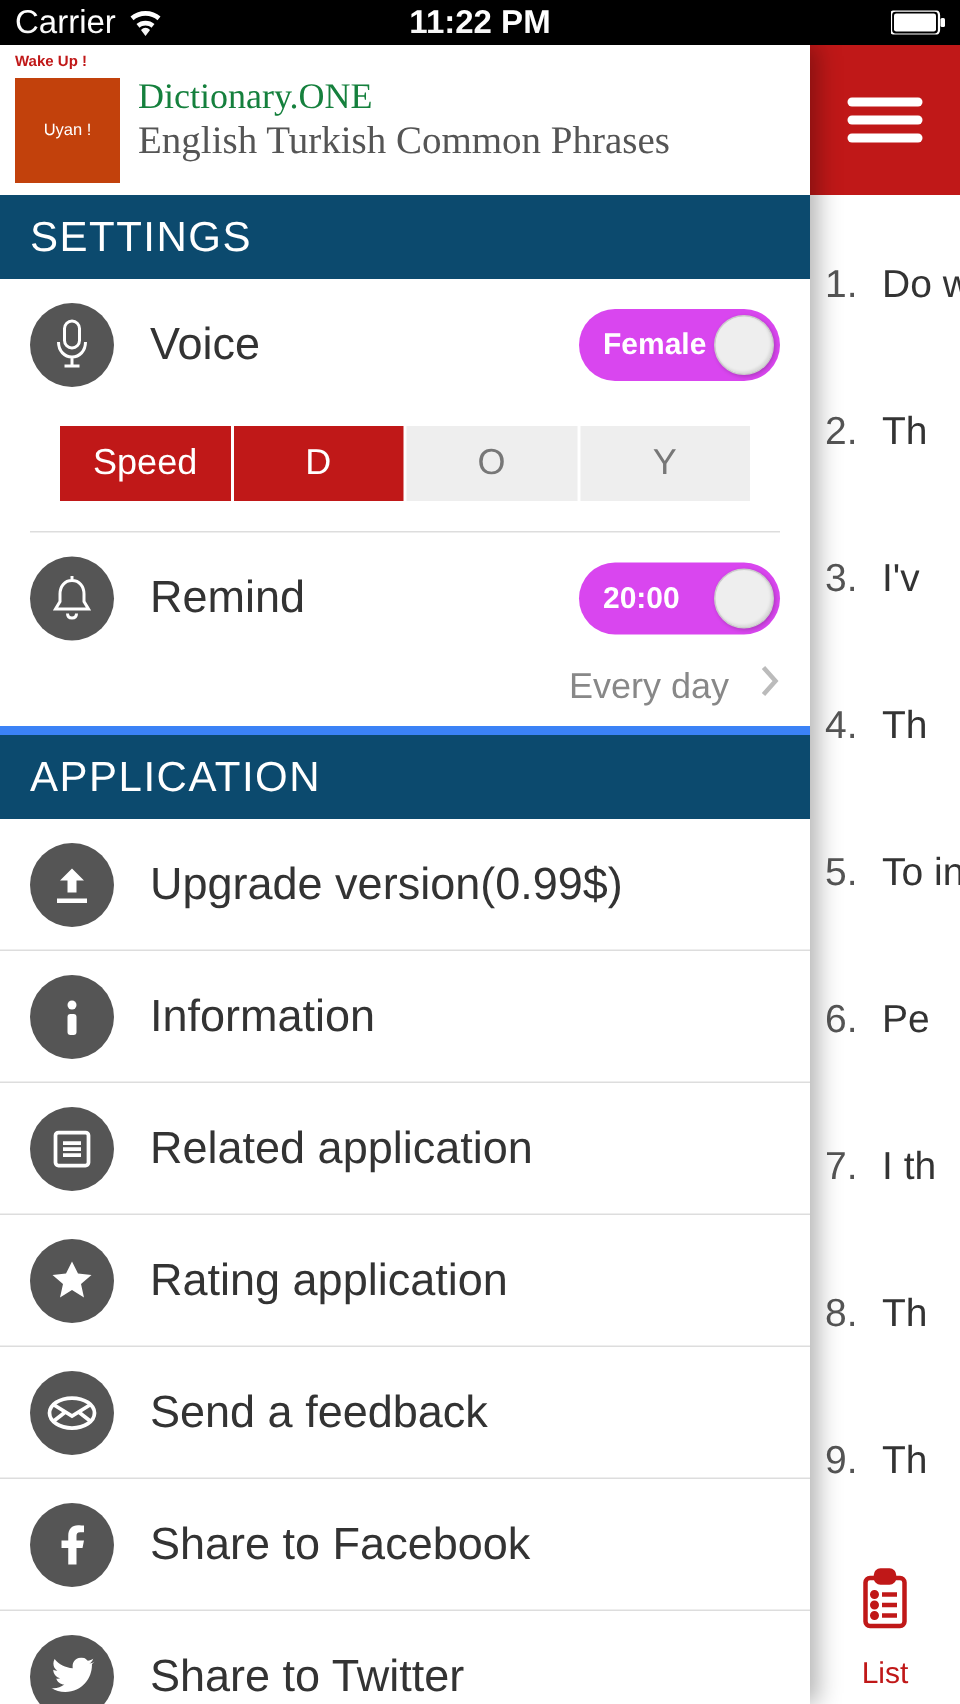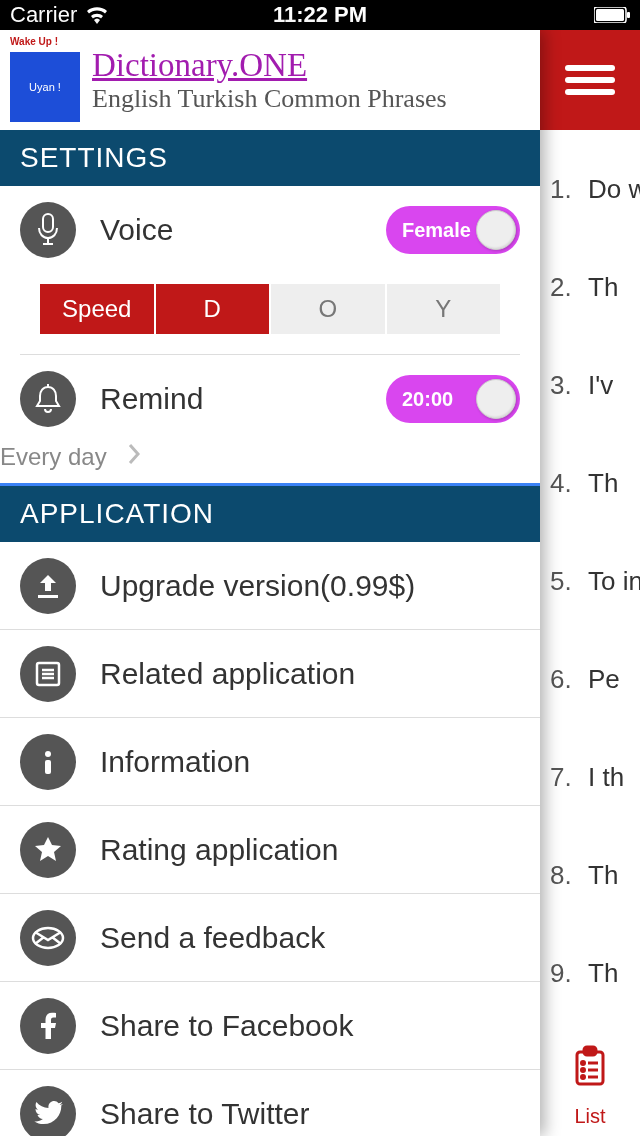--- a/index.html
+++ b/index.html
@@ -8,43 +8,43 @@
   .status-bar { height: 30px; background: #000; color: #fff; display: flex; align-items: center; justify-content: space-between; padding: 0 10px; font-size: 22px; font-weight: 500; }
   .status-left { display: flex; align-items: center; gap: 8px; }
   .status-center { position: absolute; left: 50%; transform: translateX(-50%); font-weight: 600; }
   .status-right svg { display: block; }
   
   .main-wrap { display: flex; height: calc(1136px - 30px); }
   .left-panel { width: 540px; height: 100%; background: #fff; box-shadow: 5px 0 15px rgba(0,0,0,0.3); position: relative; z-index: 2; overflow: hidden; }
   .right-panel { width: 100px; height: 100%; background: #fff; position: relative; }
   
   .header-bar { height: 100px; background: #fff; display: flex; align-items: center; padding: 0 10px; gap: 12px; }
-  .logo { width: 70px; height: 70px; background: #1d4ed8; position: relative; }
+  .logo { width: 70px; height: 70px; background: #c2410c; position: relative; }
   .logo-top { font-size: 10px; color: #c01818; text-align: left; position: absolute; top: -16px; left: 0; right: 0; font-weight: 600; }
   .logo-text { position: absolute; top: 50%; left: 50%; transform: translate(-50%, -50%); color: #fff; font-size: 11px; font-weight: 500; }
   .header-titles { flex: 1; }
-  .header-title { font-size: 33px; color: #a21caf; font-family: 'Comic Sans MS', cursive; text-decoration: underline; }
+  .header-title { font-size: 24px; color: #15803d; font-family: 'Comic Sans MS', cursive; }
   .header-sub { font-size: 26px; color: #555; font-family: 'Comic Sans MS', cursive; }
   
   .section-header { background: #0c4a6e; color: #fff; padding: 12px 20px; font-size: 28px; letter-spacing: 1px; }
   
   .row { display: flex; align-items: center; padding: 12px 20px; border-bottom: 1px solid #ddd; min-height: 88px; }
   .row-icon { width: 56px; height: 56px; border-radius: 50%; background: #555; display: flex; align-items: center; justify-content: center; margin-right: 24px; flex-shrink: 0; }
   .row-label { font-size: 30px; color: #333; flex: 1; }
   
   .toggle { width: 134px; height: 48px; background: #d946ef; border-radius: 24px; position: relative; display: flex; align-items: center; padding: 0 6px; }
   .toggle-label { color: #fff; font-size: 20px; font-weight: 600; margin-left: 10px; }
   .toggle-knob { width: 40px; height: 40px; border-radius: 50%; background: #eee; border: 1px solid #ccc; position: absolute; right: 4px; box-shadow: inset -1px -1px 2px rgba(0,0,0,0.1), 1px 1px 3px rgba(0,0,0,0.2); }
   
   .speed-seg { display: flex; margin: 10px 40px 20px 40px; height: 50px; gap: 2px; justify-content: flex-end; }
   .seg-btn { flex: 1; display: flex; align-items: center; justify-content: center; font-size: 24px; }
   .seg-active { background: #c01818; color: #fff; }
   .seg-inactive { background: #eee; color: #777; }
   
-  .remind-sub { text-align: right; padding: 0 20px 12px 0; font-size: 24px; color: #888; display: flex; justify-content: flex-start; align-items: center; gap: 20px; border-bottom: 3px solid #3b82f6; }
+  .remind-sub { text-align: right; padding: 0 20px 12px 0; font-size: 24px; color: #888; display: flex; justify-content: flex-end; align-items: center; gap: 20px; border-bottom: 6px solid #3b82f6; }
   
   .right-header { height: 100px; background: #c01818; display: flex; align-items: center; justify-content: center; }
   .hamburger { width: 50px; }
   .hamburger div { height: 6px; background: #fff; margin: 6px 0; border-radius: 3px; }
   
   .phrase-list { padding-top: 10px; }
   .phrase-item { display: flex; align-items: center; padding: 20px 0 20px 10px; font-size: 26px; color: #333; height: 98px; }
   .phrase-num { color: #555; margin-right: 10px; min-width: 28px; }
   .phrase-text { white-space: nowrap; overflow: hidden; }
   
@@ -140,37 +140,37 @@
     <div class="row">
       <div class="row-icon">
         <svg width="30" height="30" viewBox="0 0 30 30" fill="#fff">
             <path d="M15 4l-8 8h5v8h6v-8h5l-8-8zM5 24h20v3H5z"></path>
           </svg>
       </div>
       <div class="row-label">Upgrade version(0.99$)</div>
     </div>
     <div class="row">
       <div class="row-icon">
+        <svg width="30" height="30" viewBox="0 0 30 30" fill="#fff">
+            <circle cx="15" cy="7" r="3"></circle>
+            <rect x="12" y="13" width="6" height="14" rx="2"></rect>
+          </svg>
+      </div>
+      <div class="row-label">Information</div>
+    </div>
+    <div class="row">
+      <div class="row-icon">
         <svg width="30" height="30" viewBox="0 0 30 30" fill="none" stroke="#fff" stroke-width="2.5">
             <rect x="4" y="4" width="22" height="22" rx="2"></rect>
             <line x1="9" y1="11" x2="21" y2="11"></line>
             <line x1="9" y1="15" x2="21" y2="15"></line>
             <line x1="9" y1="19" x2="21" y2="19"></line>
           </svg>
       </div>
       <div class="row-label">Related application</div>
-    </div>
-    <div class="row">
-      <div class="row-icon">
-        <svg width="30" height="30" viewBox="0 0 30 30" fill="#fff">
-            <circle cx="15" cy="7" r="3"></circle>
-            <rect x="12" y="13" width="6" height="14" rx="2"></rect>
-          </svg>
-      </div>
-      <div class="row-label">Information</div>
     </div>
     <div class="row">
       <div class="row-icon">
         <svg width="30" height="30" viewBox="0 0 30 30" fill="#fff">
             <path d="M15 2l4 8 9 1-7 6 2 9-8-5-8 5 2-9-7-6 9-1z"></path>
           </svg>
       </div>
       <div class="row-label">Rating application</div>
     </div>
     <div class="row">

